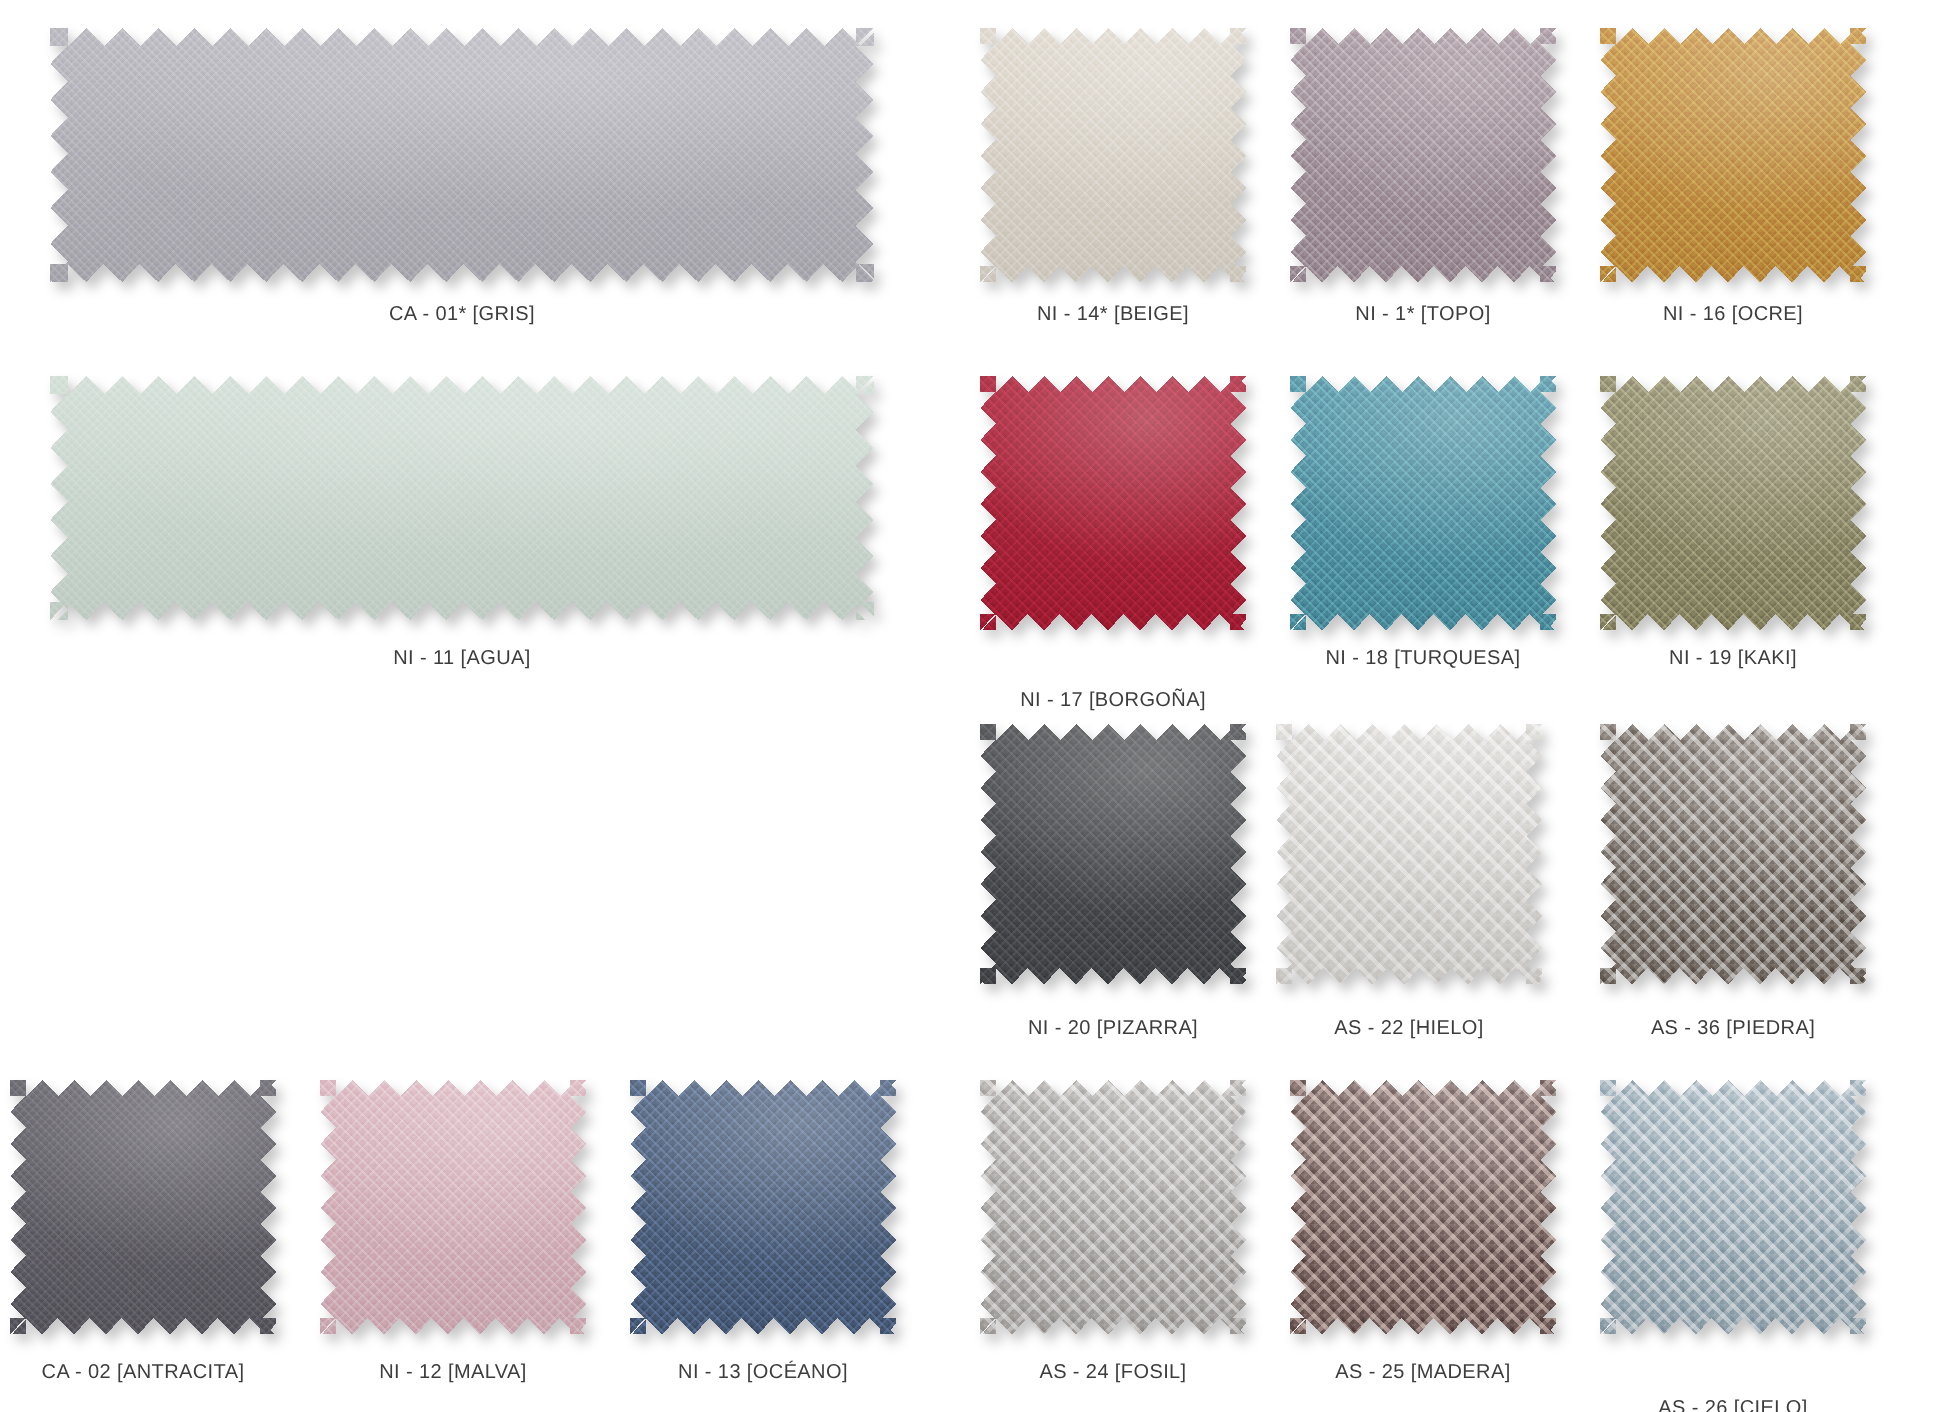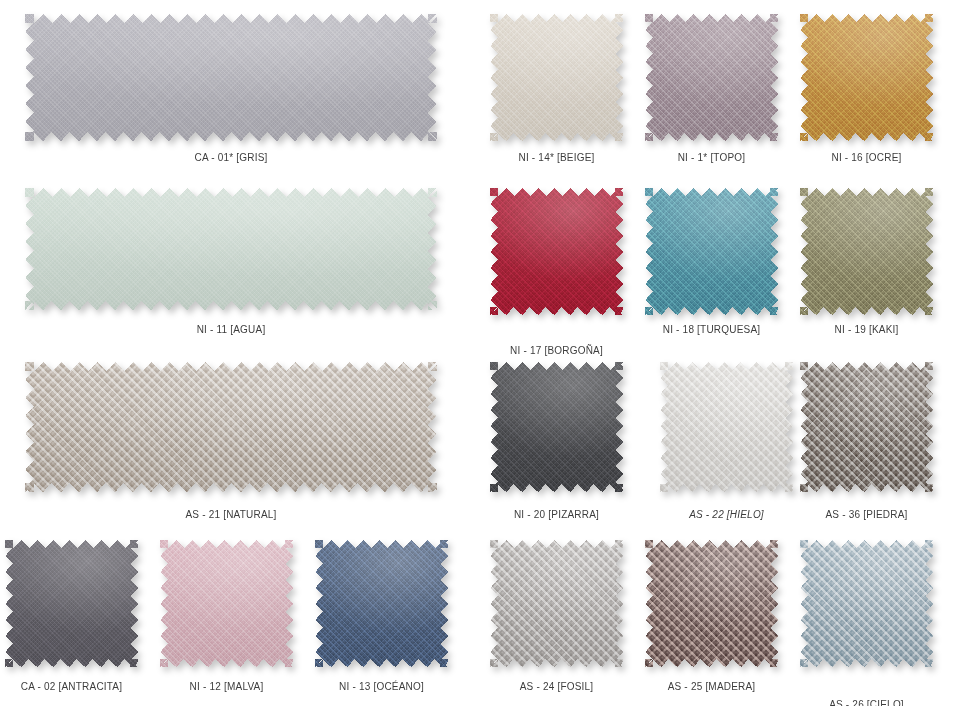--- a/index.html
+++ b/index.html
@@ -187,43 +187,32 @@
       <div class="swatch-wrap" style="position: absolute; left: 0px; top: 0px; width: 133px; height: 127px;">
         <div class="swatch">
           <div class="swatch-body" style="background-color: rgb(142, 138, 103); mask-size: calc(100% - 16px) calc(100% - 16px), 16px 8px, 16px 8px, 8px 16px, 8px 16px; mask-position: 8px 8px, 8px 0px, 8px 100%, 0px 8px, 100% 8px; mask-repeat: no-repeat, repeat-x, repeat-x, repeat-y, repeat-y;">
             <div class="weave"></div>
             <div class="sheen"></div>
           </div>
         </div>
       </div>
       <div class="caption" style="top: 136px;">NI - 19 [KAKI]</div>
     </div>
-    <div class="cell" style="left: 25px; top: 362px; width: 412px; height: 163px;">
-      <div class="swatch-wrap" style="position: absolute; left: 0px; top: 0px; width: 412px; height: 130px;">
-        <div class="swatch">
-          <div class="swatch-body" style="background-color: rgb(194, 185, 176); mask-size: calc(100% - 18px) calc(100% - 18px), 18px 9px, 18px 9px, 9px 18px, 9px 18px; mask-position: 9px 9px, 9px 0px, 9px 100%, 0px 9px, 100% 9px; mask-repeat: no-repeat, repeat-x, repeat-x, repeat-y, repeat-y;">
-            <div class="weave coarse"></div>
-            <div class="sheen"></div>
-          </div>
-        </div>
-      </div>
-      <div class="caption" style="top: 147px;">AS - 21 [NATURAL]</div>
-    </div>
     <div class="cell" style="left: 490px; top: 362px; width: 133px; height: 163px;">
       <div class="swatch-wrap" style="position: absolute; left: 0px; top: 0px; width: 133px; height: 130px;">
         <div class="swatch">
           <div class="swatch-body" style="background-color: rgb(70, 71, 75); mask-size: calc(100% - 16px) calc(100% - 16px), 16px 8px, 16px 8px, 8px 16px, 8px 16px; mask-position: 8px 8px, 8px 0px, 8px 100%, 0px 8px, 100% 8px; mask-repeat: no-repeat, repeat-x, repeat-x, repeat-y, repeat-y;">
             <div class="weave"></div>
             <div class="sheen"></div>
           </div>
         </div>
       </div>
       <div class="caption" style="top: 147px;">NI - 20 [PIZARRA]</div>
     </div>
-    <div class="cell" style="left: 660px; top: 362px; width: 133px; height: 163px; font-style: italic;">
+    <div class="cell" style="left: 638px; top: 362px; width: 133px; height: 163px;">
       <div class="swatch-wrap" style="position: absolute; left: 0px; top: 0px; width: 133px; height: 130px;">
         <div class="swatch">
           <div class="swatch-body" style="background-color: rgb(222, 220, 217); mask-size: calc(100% - 16px) calc(100% - 16px), 16px 8px, 16px 8px, 8px 16px, 8px 16px; mask-position: 8px 8px, 8px 0px, 8px 100%, 0px 8px, 100% 8px; mask-repeat: no-repeat, repeat-x, repeat-x, repeat-y, repeat-y;">
             <div class="weave coarse"></div>
             <div class="sheen"></div>
           </div>
         </div>
       </div>
       <div class="caption" style="top: 147px;">AS - 22 [HIELO]</div>
     </div>

